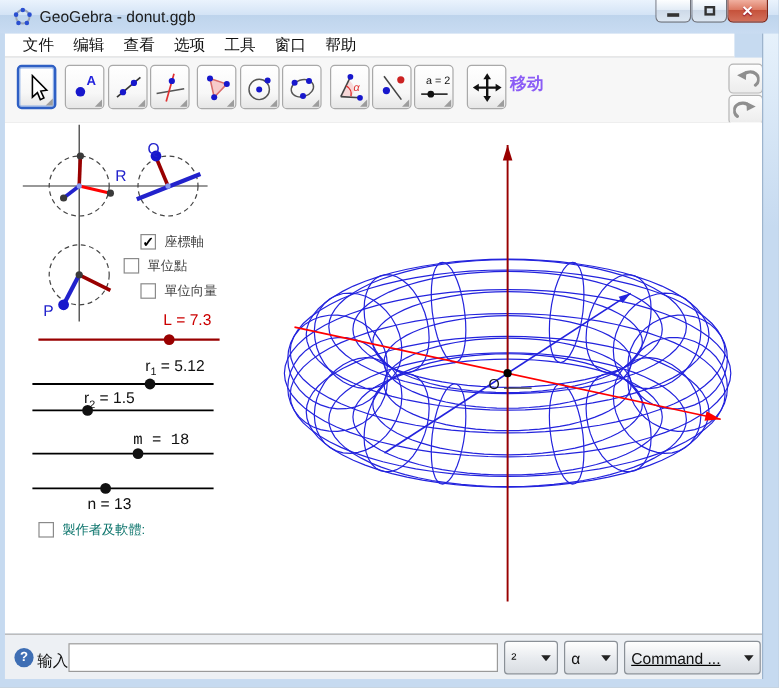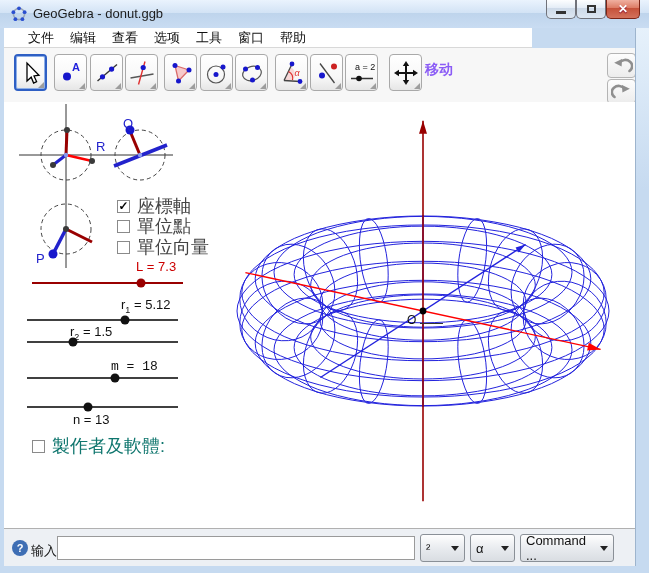--- a/index.html
+++ b/index.html
@@ -12,22 +12,22 @@
   #title-text{position:absolute;left:33px;top:6px;font-size:13px;color:#1c1c1c;}
   .winbtn{position:absolute;top:0;height:19px;box-sizing:border-box;border:1px solid #70727a;border-top:none;
     border-radius:0 0 5px 5px;background:linear-gradient(#fdfeff,#e3ecf6 45%,#cdd9e8 46%,#dde7f2);
     display:flex;align-items:center;justify-content:center;}
   #btn-min{right:73px;width:30px;} #btn-max{right:43px;width:30px;}
   #btn-close{right:9px;width:34px;background:linear-gradient(#f0b0a0,#dc7a63 45%,#c5513a 46%,#d3715c);border-color:#7c2416;}
   #btn-min .glyph{width:10px;height:3px;background:#333;margin-top:6px;}
   #btn-max .glyph{width:9px;height:8px;border:2px solid #333;box-sizing:border-box;}
   #btn-close .glyph{color:#fff;font-size:12px;font-weight:bold;line-height:12px;text-shadow:0 1px 1px #802;}
   
-  #menubar{position:absolute;left:4px;top:28px;width:528px;height:20px;background:#fff;
-    border-bottom:1px solid #d8d8d8;display:flex;align-items:center;padding-left:16px;box-sizing:border-box;}
+  #menubar{position:absolute;left:4px;top:28px;width:608px;height:20px;background:#fff;
+    border-bottom:1px solid #d8d8d8;display:flex;align-items:center;padding-left:7px;box-sizing:border-box;}
   .menu-item{font-size:13px;color:#111;padding:1px 8px;cursor:default;}
   
   #toolbar{position:absolute;left:4px;top:48px;width:632px;height:54px;background:#f7f7f7;border-bottom:1px solid #bcbcbc;}
   .tool{position:absolute;top:6px;width:33px;height:37px;box-sizing:border-box;border:1px solid #a9a9a9;border-radius:4px;
     background:linear-gradient(#ffffff,#f7f7f7 65%,#e6e6e6);display:flex;align-items:center;justify-content:center;}
   .tool.sel{border:2px solid #2e5fc4;box-shadow:inset 0 0 0 1px #8fb0e8;}
   .tool::after{content:"";position:absolute;right:1px;bottom:1px;width:0;height:0;
     border-left:6px solid transparent;border-bottom:6px solid #9d9d9d;}
   #move-label{position:absolute;left:421px;top:13px;font-size:14px;font-weight:bold;color:#8b5cf6;}
   .histbtn{position:absolute;left:603px;width:29px;height:25px;box-sizing:border-box;border:1px solid #b4b4b4;border-radius:4px;
@@ -41,35 +41,35 @@
   .slider-label sub{font-size:9px;}
   #slider-label-L{left:136px;top:259px;color:#cc0000;}
   #slider-label-r1{left:121px;top:297px;}
   #slider-label-r2{left:70px;top:324px;}
   #slider-label-m{left:111px;top:359px;font-family:Liberation Mono, monospace;}
   #slider-label-n{left:73px;top:412px;}
   .cbrow{position:absolute;display:flex;align-items:center;}
   .cbox{width:13px;height:13px;box-sizing:border-box;border:1px solid #8a8a8a;background:#fff;margin-right:7px;
     display:flex;align-items:center;justify-content:center;}
   .cbox.on::after{content:"\2713";font-size:12px;font-weight:bold;color:#000;line-height:10px;}
-  .cblabel{font-size:18px;color:#444;}
-  #cb-axes{left:117px;top:194px;} #cb-unitpoint{left:117px;top:214px;justify-content:center;} #cb-unitvector{left:117px;top:235px;}
+  .cblabel{font-size:11px;color:#444;}
+  #cb-axes{left:117px;top:194px;} #cb-unitpoint{left:103px;top:214px;justify-content:center;} #cb-unitvector{left:117px;top:235px;}
   #cb-author{left:32px;top:434px;} #cb-author .cblabel{color:#0f766e;}
   
   #inputbar{position:absolute;left:4px;top:528px;width:632px;height:38px;background:#edf0f4;border-top:1px solid #b0b0b0;box-sizing:border-box;}
   #help-icon{position:absolute;left:8px;top:11px;width:16px;height:16px;border-radius:50%;
     background:#3e6eb4;color:#fff;font-size:11px;font-weight:bold;display:flex;align-items:center;justify-content:center;}
   #input-label{position:absolute;left:27px;top:13px;font-size:13px;color:#111;}
   #cmd-input{position:absolute;left:53px;top:7px;width:358px;height:24px;box-sizing:border-box;border:1px solid #9a9a9a;
     font-size:13px;padding:0 4px;background:#fff;}
   .dd{position:absolute;top:5px;height:28px;box-sizing:border-box;border:1px solid #8a9097;border-radius:3px;
     background:linear-gradient(#fefefe,#e7eaee 55%,#d9dde2);display:flex;align-items:center;padding:0 5px;}
   .dd .dd-label{font-size:13px;color:#111;}
   .dd .arr{margin-left:auto;width:0;height:0;border:4px solid transparent;border-top:5px solid #222;margin-top:5px;}
-  #dd-sup{left:416px;width:45px;} #dd-greek{left:466px;width:45px;} #dd-command{left:516px;width:94px;}
+  #dd-sup{left:416px;width:45px;} #dd-greek{left:466px;width:45px;} #dd-command{left:516px;width:114px;text-decoration:underline;}
   
   #frame-right{position:absolute;right:0;top:28px;width:13px;height:538px;
     background:linear-gradient(#e6f1fb,#c6daf0 30%);border-left:1px solid #9db4cd;}
   #frame-bottom{position:absolute;left:0;top:566px;width:649px;height:7px;background:#c6daf0;}
   #frame-left{position:absolute;left:0;top:28px;width:4px;height:538px;background:#c6daf0;}
 </style>
 </head>
 <body>
 
 <div id="window">

